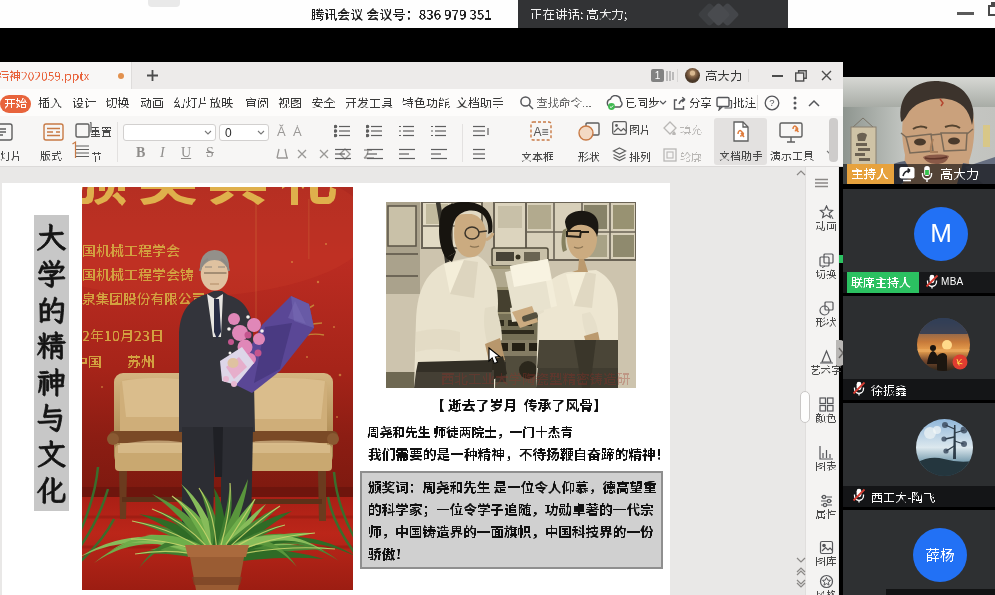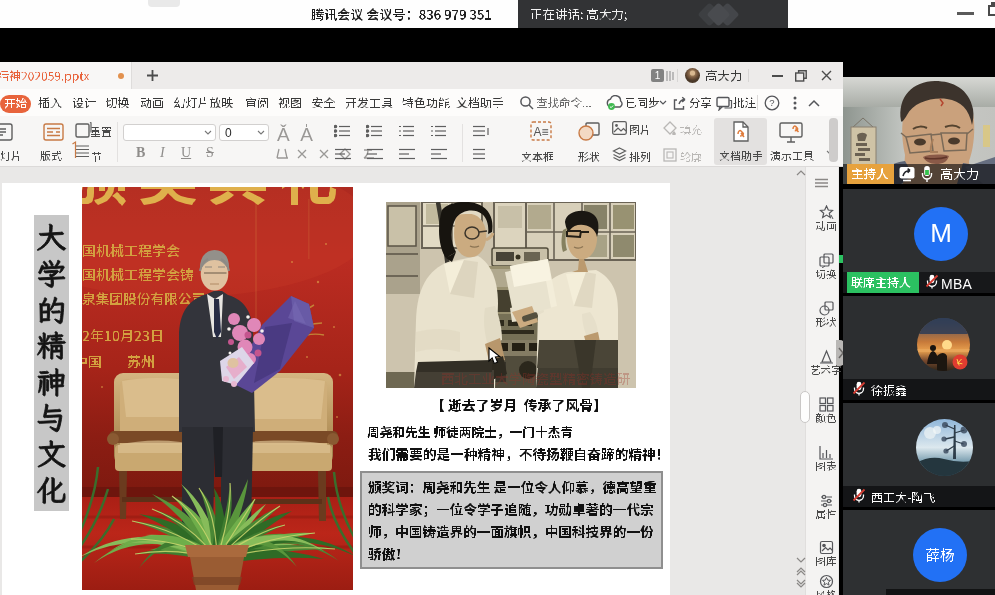--- a/index.html
+++ b/index.html
@@ -104,21 +104,21 @@
     </svg>
     <div class="a" style="left:117px;top:122px;width:1px;height:40px;background:#e3e1e0"></div>
     <div class="a" style="left:123px;top:124px;width:93px;height:17px;background:#fff;border:1px solid #d2d0cf;border-radius:3px"></div>
     <svg class="a" style="left:204px;top:130px" width="8" height="6">
       <path d="M1 1l3 3 3-3" stroke="#777" stroke-width="1.1" fill="none"></path>
     </svg>
     <div class="a" style="left:219px;top:124px;width:50px;height:17px;background:#fff;border:1px solid #d2d0cf;border-radius:3px;font-size:12px;color:#2a2a2a;line-height:16px;padding-left:5px">0</div>
     <svg class="a" style="left:257px;top:130px" width="8" height="6">
       <path d="M1 1l3 3 3-3" stroke="#777" stroke-width="1.1" fill="none"></path>
     </svg>
-    <div class="a" style="left:277px;top:124px;width:40px;height:16px;font-size:19px;color:#9a9896;font-family:'Liberation Sans'">Ǎ&nbsp;&nbsp;A̍</div>
+    <div class="a" style="left:277px;top:124px;width:40px;height:16px;font-size:13px;color:#9a9896;font-family:'Liberation Sans'">Ǎ&nbsp;&nbsp;A̍</div>
     <div class="a" style="left:136px;top:145px;width:120px;height:18px;font-size:14px;color:#8f8d8b;font-family:Liberation Serif">
       <b style="position:absolute;left:0">B</b>
       <i style="position:absolute;left:24px">I</i>
       <span style="position:absolute;left:45px;text-decoration:underline">U</span>
       <span style="position:absolute;left:70px;text-decoration:line-through">S</span>
     </div>
     <svg class="a" style="left:276px;top:147px" width="100" height="16">
       <g stroke="#9a9896" stroke-width="1.3" fill="none">
         <path d="M1 11h11M3 2 l-2 9M9 2l2 9"></path>
         <path d="M22 3l8 8M30 3l-8 8"></path>
@@ -672,21 +672,21 @@
     </svg>
     <svg class="a" style="left:921px;top:165px" width="12" height="18">
       <rect x="3.2" y="1" width="5.6" height="10" rx="2.8" fill="#fff"></rect>
       <rect x="4.1" y="5" width="3.8" height="5" fill="#35c24d"></rect>
       <path d="M1.5 8v1.5a4.5 4.5 0 009 0V8M6 14.5v2.5" stroke="#fff" stroke-width="1.4" fill="none"></path>
     </svg>
     <div class="a" style="left:843px;top:189px;width:152px;height:104px;background:#2d2f31"></div>
     <div class="a" style="left:914px;top:207px;width:54px;height:54px;border-radius:50%;background:#2271f5;color:#fff;font-size:26px;text-align:center;line-height:52px">M</div>
     <div class="a" style="left:843px;top:272px;width:152px;height:21px;background:#17181a"></div>
     <div class="a" style="left:847px;top:272px;width:72px;height:21px;background:#2bc161"></div>
-    <div class="a" style="left:941px;top:276px;color:#fff;font-size:14px;letter-spacing:0.3px">MBA</div>
+    <div class="a" style="left:941px;top:276px;color:#fff;font-size:10px;letter-spacing:0.3px">MBA</div>
     <svg class="a" style="left:925px;top:274px" width="14" height="15">
       <rect x="4.6" y="0.8" width="4.8" height="8.4" rx="2.4" fill="#fff"></rect>
       <path d="M2.5 6.5v1.3a4.5 4.5 0 009 0V6.5M7 12.3v2.2" stroke="#fff" stroke-width="1.3" fill="none"></path>
       <path d="M1.5 12.5L12.5 1.5" stroke="#d43c32" stroke-width="1.8"></path>
     </svg>
     <div class="a" style="left:843px;top:296px;width:152px;height:104px;background:#2c2e30"></div>
     <svg class="a" style="left:917px;top:318px" width="53" height="53" viewBox="0 0 53 53">
 <defs>
         <linearGradient id="sun" x1="0" y1="0" x2="0" y2="1">
           <stop offset="0" stop-color="#3a4a66"></stop>

